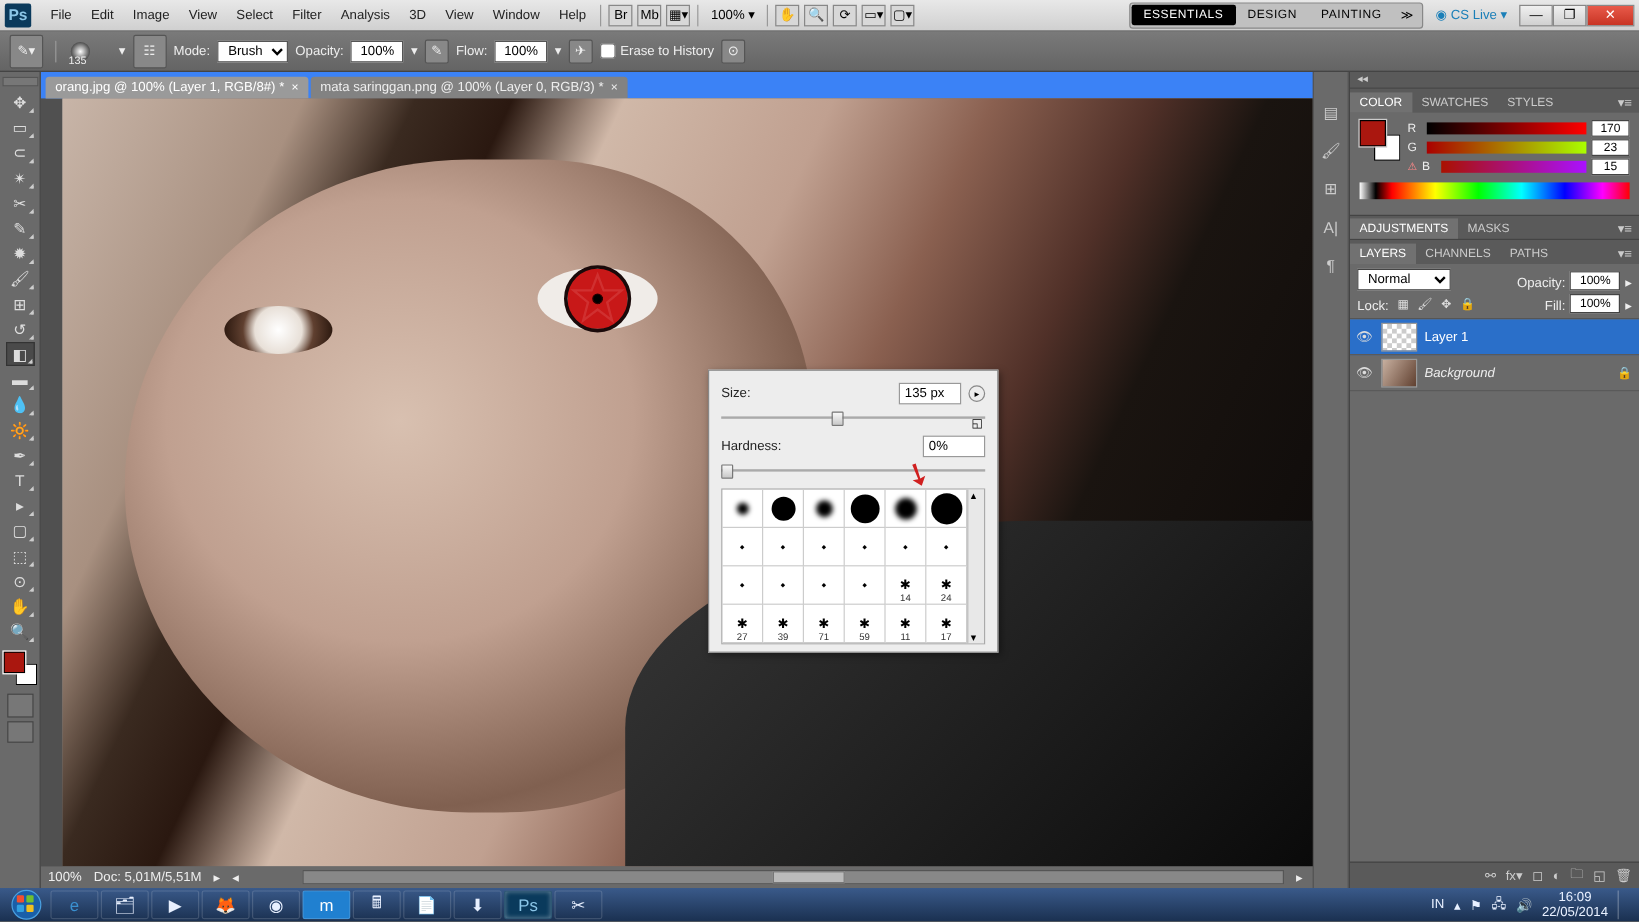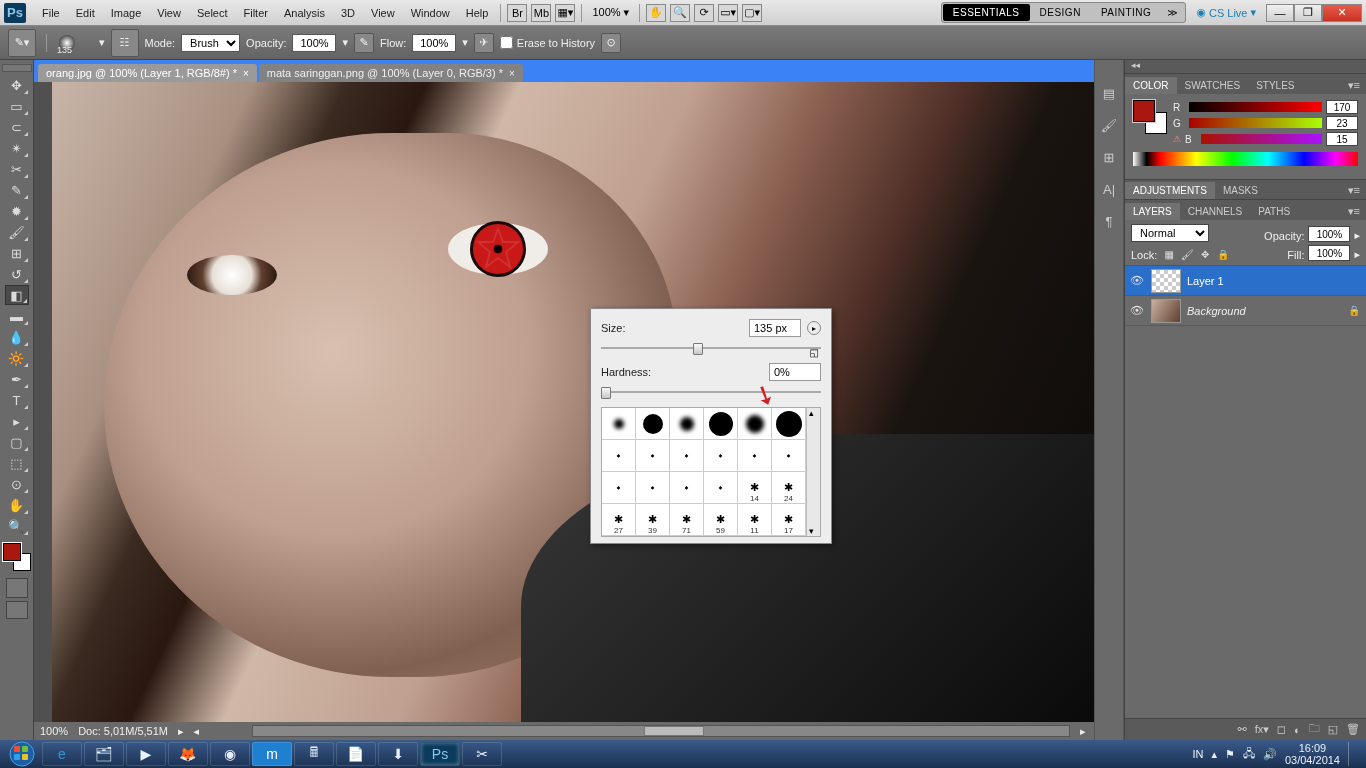--- a/index.html
+++ b/index.html
@@ -462,17 +462,17 @@
   <div class="tb-item active" style="color:#8bc6e8;background:#0a3a5c">Ps</div>
   <div class="tb-item">✂</div>
   <div class="tb-tray">
     <span>IN</span>
     <span>▴</span>
     <span>⚑</span>
     <span>🖧</span>
     <span>🔊</span>
     <div class="tb-clock">
       <div>16:09</div>
-        <div>03/04/2014</div>
+        <div>22/05/2014</div>
     </div>
     <span style="width:8px;height:24px;border-left:1px solid rgba(255,255,255,0.3)"></span>
   </div>
 </div>
 
 </body></html>

